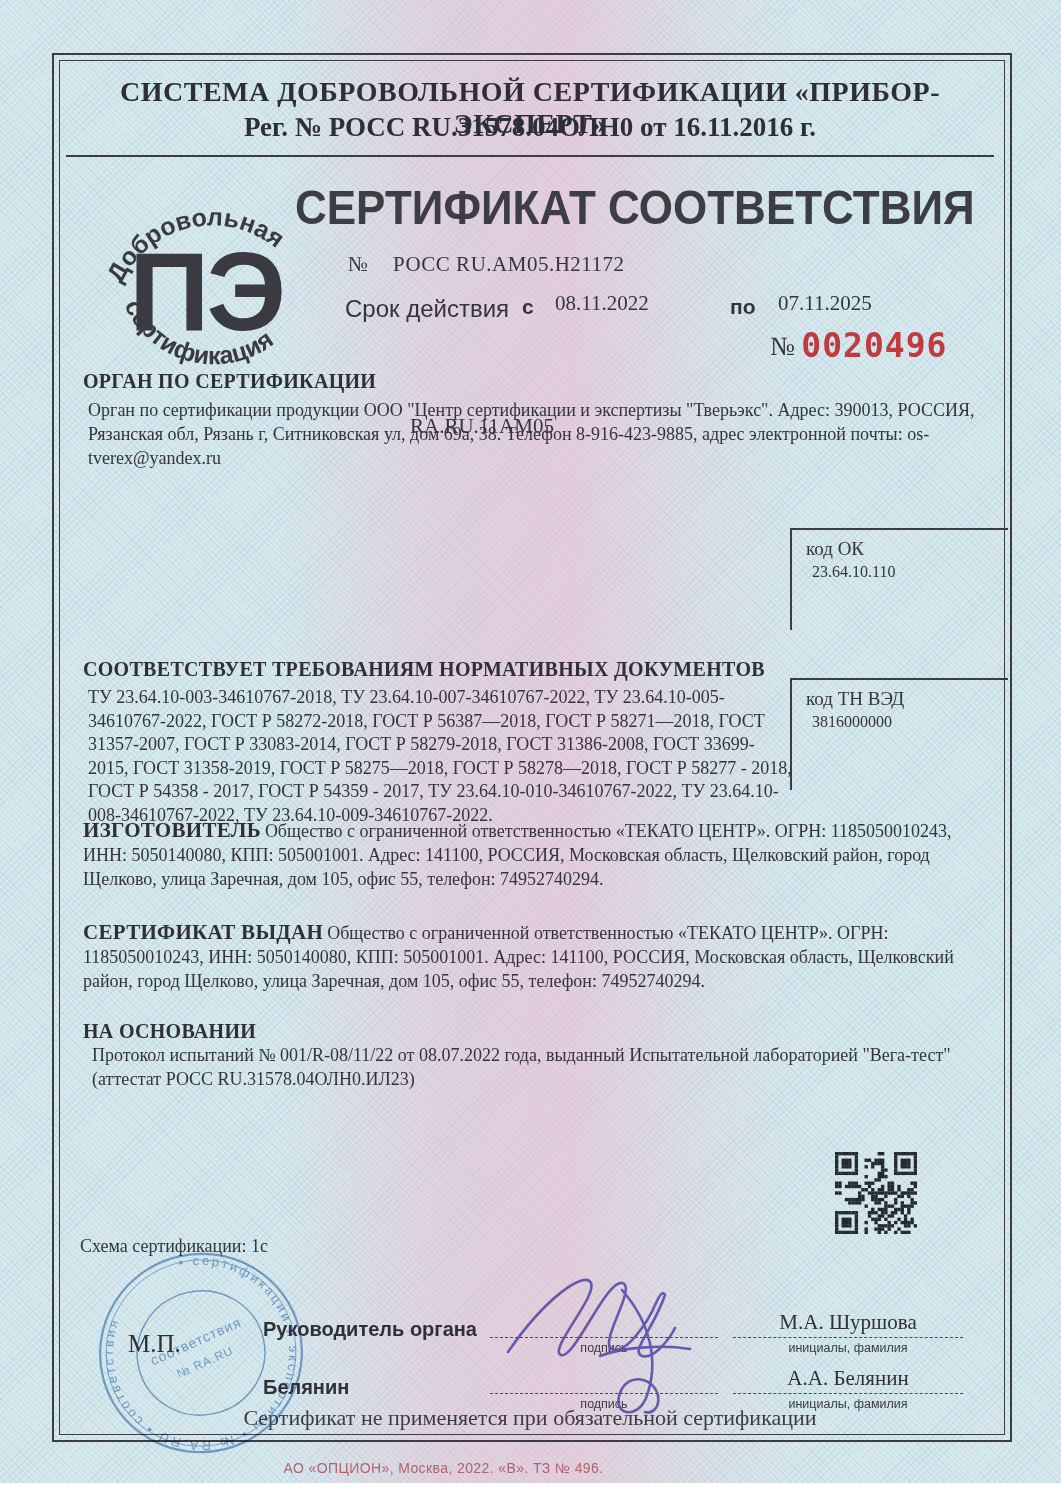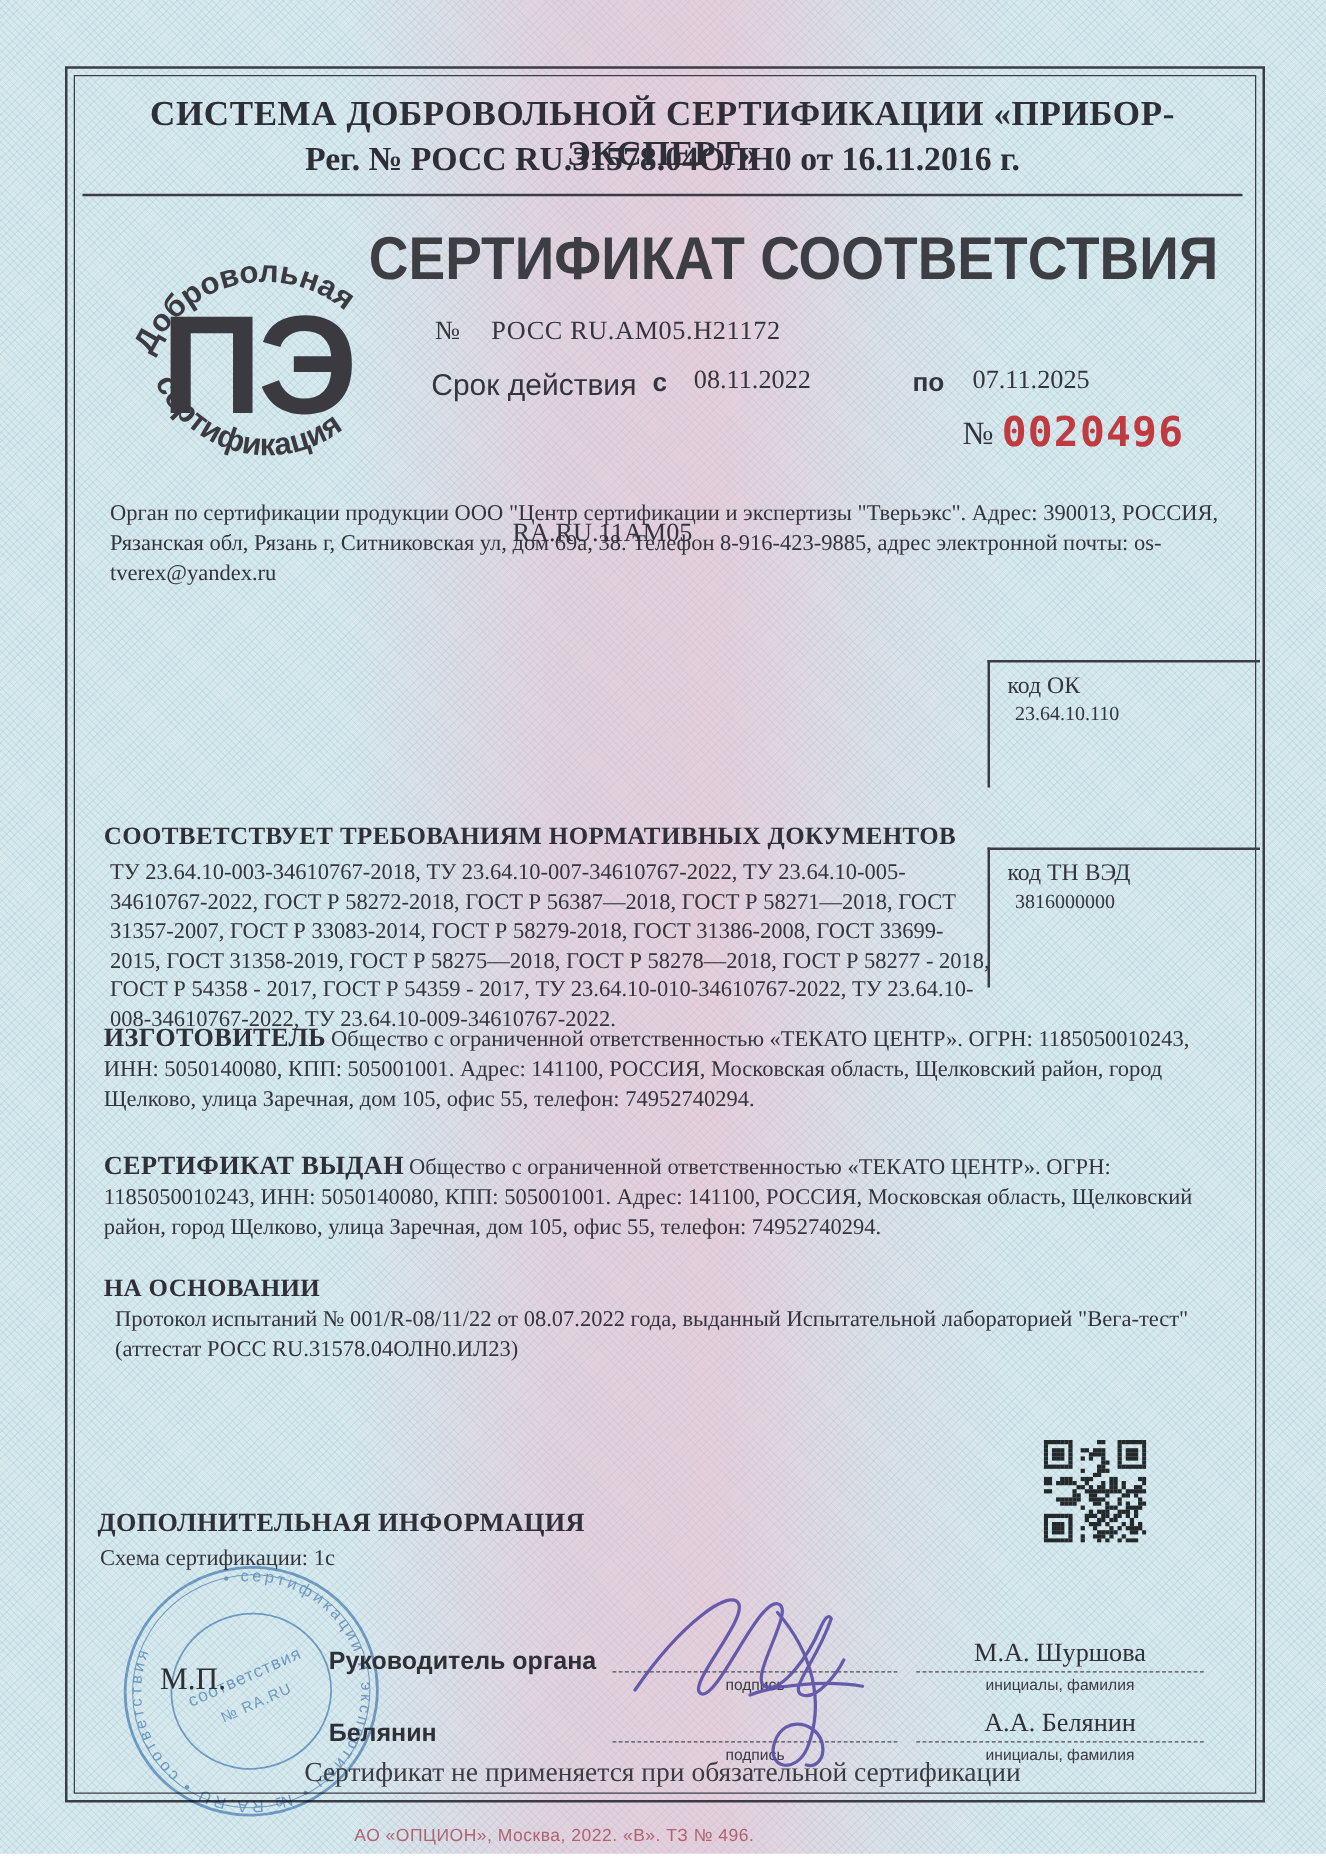--- a/index.html
+++ b/index.html
@@ -110,20 +110,21 @@
   <div class="abs validity">Срок действия</div>
   <div class="abs v-s">с</div>
   <div class="abs v-from">08.11.2022</div>
   <div class="abs v-po">по</div>
   <div class="abs v-to">07.11.2025</div>
   <div class="abs serial">
     <span>№</span>
     <b>0020496</b>
   </div>
 
+  <div class="abs sec-label organ-label">ОРГАН ПО СЕРТИФИКАЦИИ</div>
   <div class="abs organ-code">RA.RU.11AM05</div>
   <div class="abs body-txt organ-body">Орган по сертификации продукции ООО "Центр сертификации и экспертизы "Тверьэкс". Адрес: 390013, РОССИЯ, Рязанская обл, Рязань г, Ситниковская ул, дом 69а, 38. Телефон 8-916-423-9885, адрес электронной почты: os-tverex@yandex.ru</div>
 
   <div class="abs code-box ok-box">
     <div class="cap">код ОК</div>
     <div class="val">23.64.10.110</div>
   </div>
 
   <div class="abs sec-label conf-label">СООТВЕТСТВУЕТ ТРЕБОВАНИЯМ НОРМАТИВНЫХ ДОКУМЕНТОВ</div>
   <div class="abs body-txt conf-body">ТУ 23.64.10-003-34610767-2018, ТУ 23.64.10-007-34610767-2022, ТУ 23.64.10-005-34610767-2022, ГОСТ Р 58272-2018, ГОСТ Р 56387—2018, ГОСТ Р 58271—2018, ГОСТ 31357-2007, ГОСТ Р 33083-2014, ГОСТ Р 58279-2018, ГОСТ 31386-2008, ГОСТ 33699-2015, ГОСТ 31358-2019, ГОСТ Р 58275—2018, ГОСТ Р 58278—2018, ГОСТ Р 58277 - 2018, ГОСТ Р 54358 - 2017, ГОСТ Р 54359 - 2017, ТУ 23.64.10-010-34610767-2022, ТУ 23.64.10-008-34610767-2022, ТУ 23.64.10-009-34610767-2022.</div>
@@ -416,21 +417,20 @@
         <rect x="29.52" y="78.72" width="3.38" height="3.38" fill="#23282b"></rect>
         <rect x="42.64" y="78.72" width="3.38" height="3.38" fill="#23282b"></rect>
         <rect x="49.199999999999996" y="78.72" width="3.38" height="3.38" fill="#23282b"></rect>
         <rect x="59.04" y="78.72" width="3.38" height="3.38" fill="#23282b"></rect>
         <rect x="65.6" y="78.72" width="3.38" height="3.38" fill="#23282b"></rect>
         <rect x="68.88" y="78.72" width="3.38" height="3.38" fill="#23282b"></rect>
         <rect x="72.16" y="78.72" width="3.38" height="3.38" fill="#23282b"></rect>
       </svg>
   </div>
 
-  <div class="abs sec-label addinfo-label">ДОПОЛНИТЕЛЬНАЯ ИНФОРМАЦИЯ</div>
   <div class="abs addinfo-body">Схема сертификации: 1с</div>
 
   <div class="abs stamp">
     <svg viewBox="0 0 218 220" width="218" height="220">
       <defs>
           <path id="stampArc" d="M 109,22 a 88,88 0 1 1 -0.01,0"></path>
         </defs>
       <g transform="rotate(-14 109 110)" style="opacity:.8;">
         <ellipse cx="109" cy="110" rx="101" ry="99" fill="none" stroke="#4b82bb" stroke-width="2.2"></ellipse>
         <ellipse cx="109" cy="110" rx="95" ry="93" fill="none" stroke="#4b82bb" stroke-width="0.8"></ellipse>

